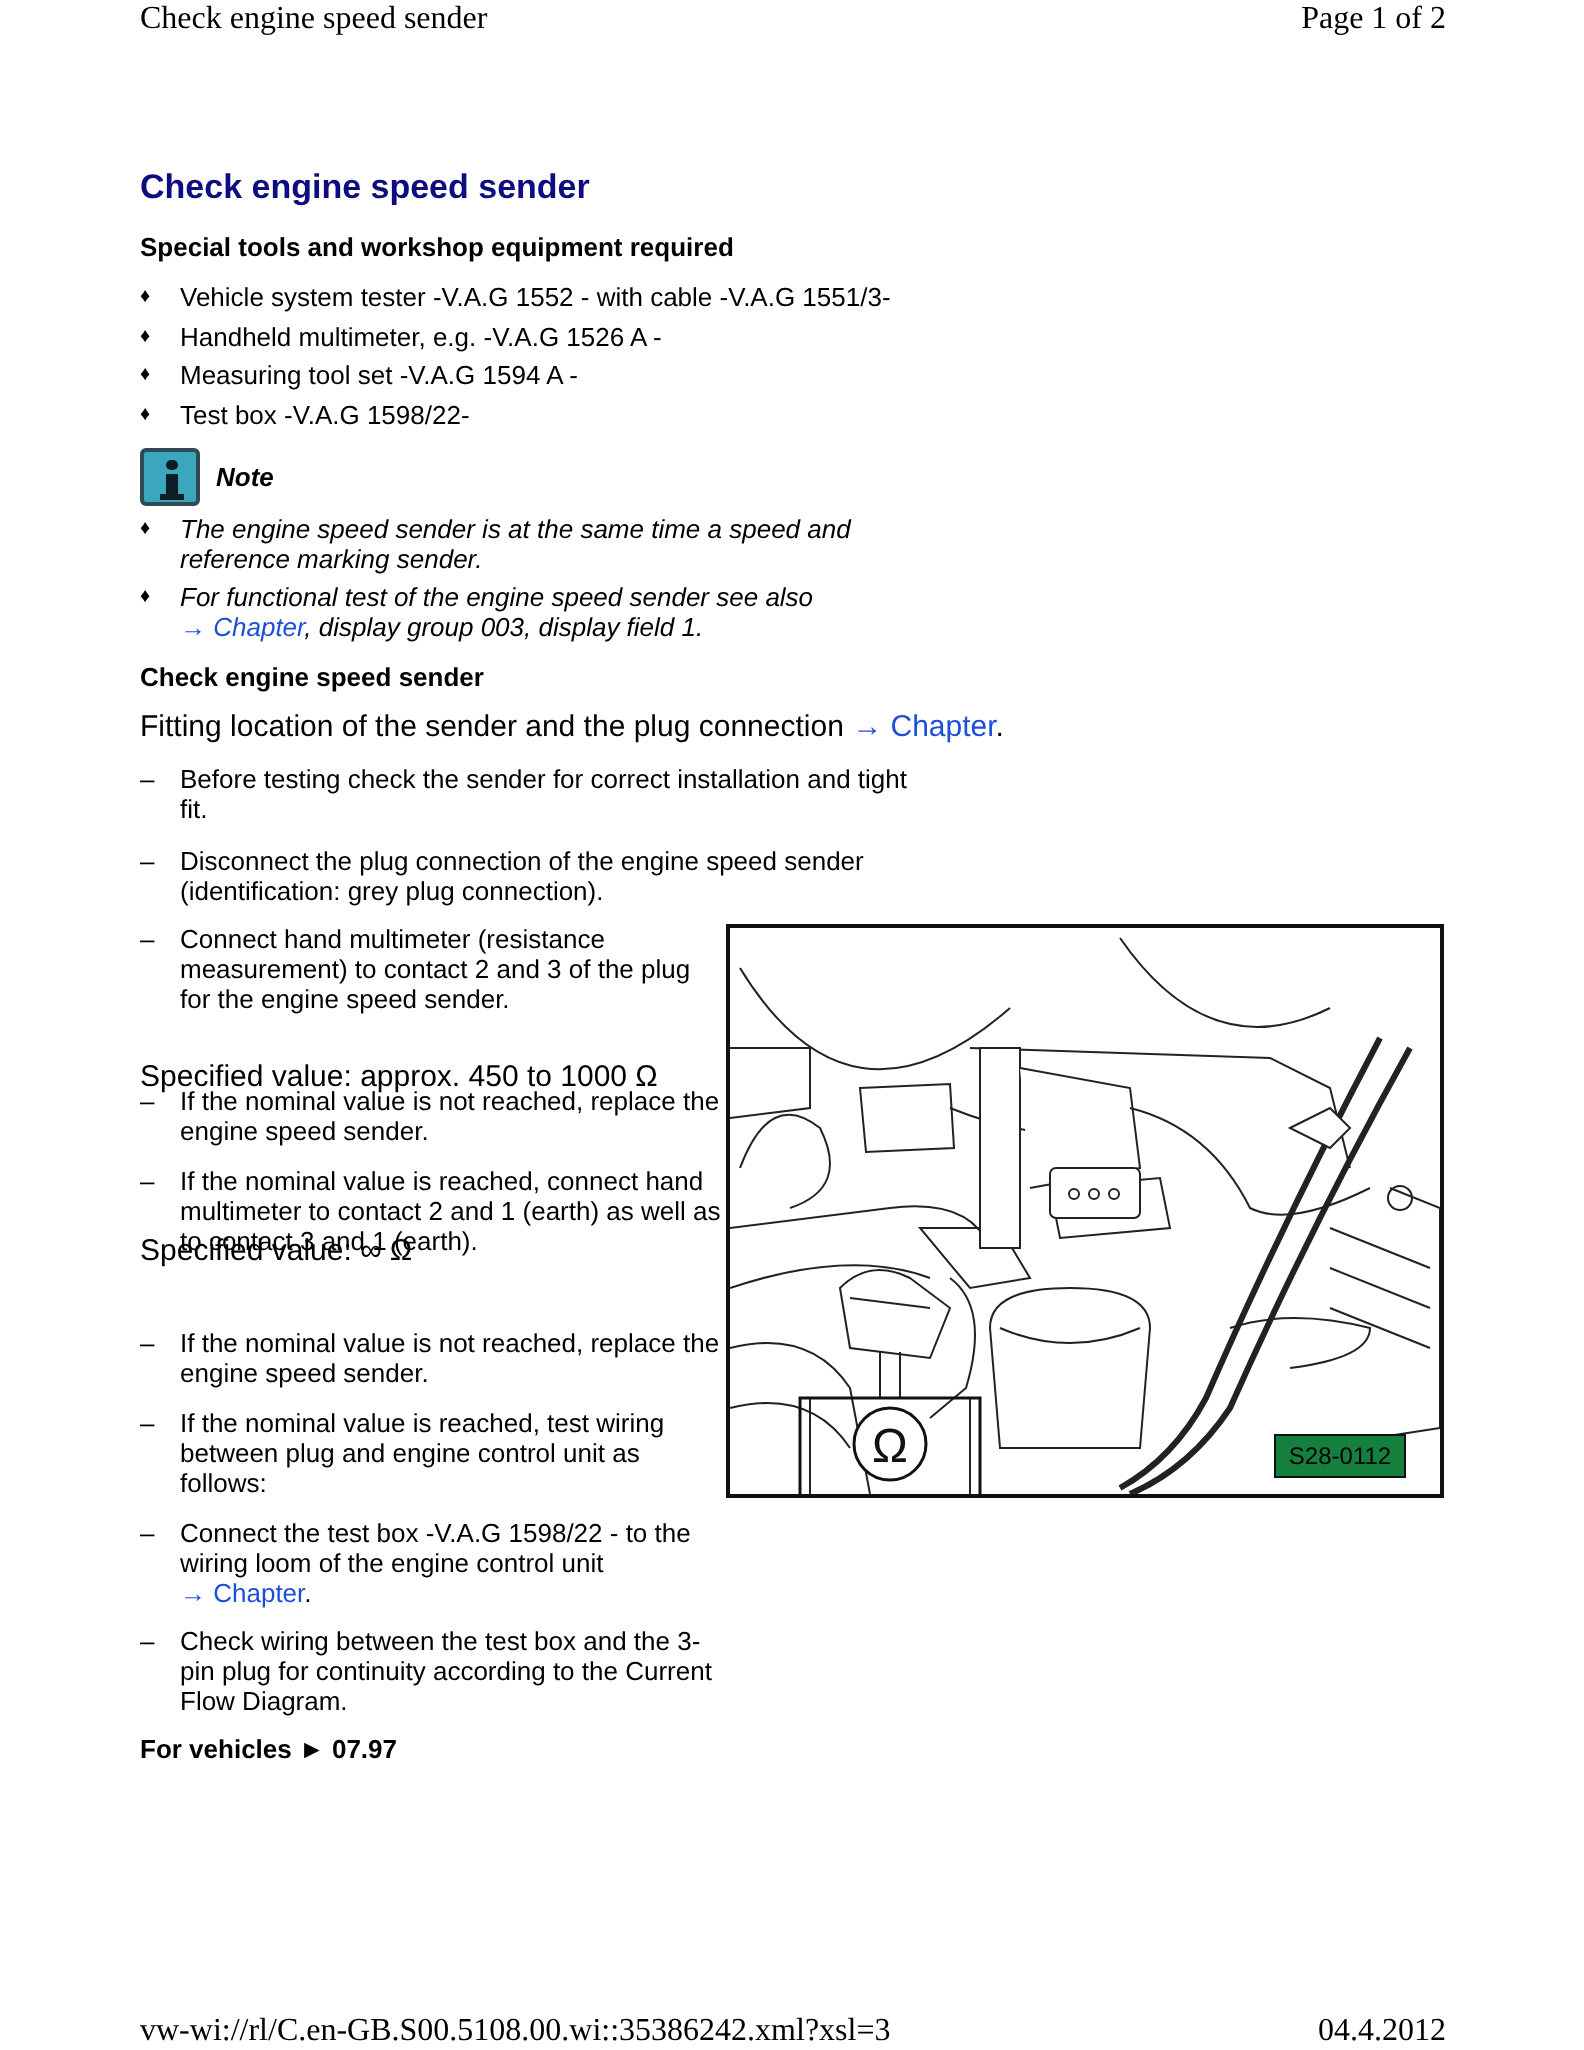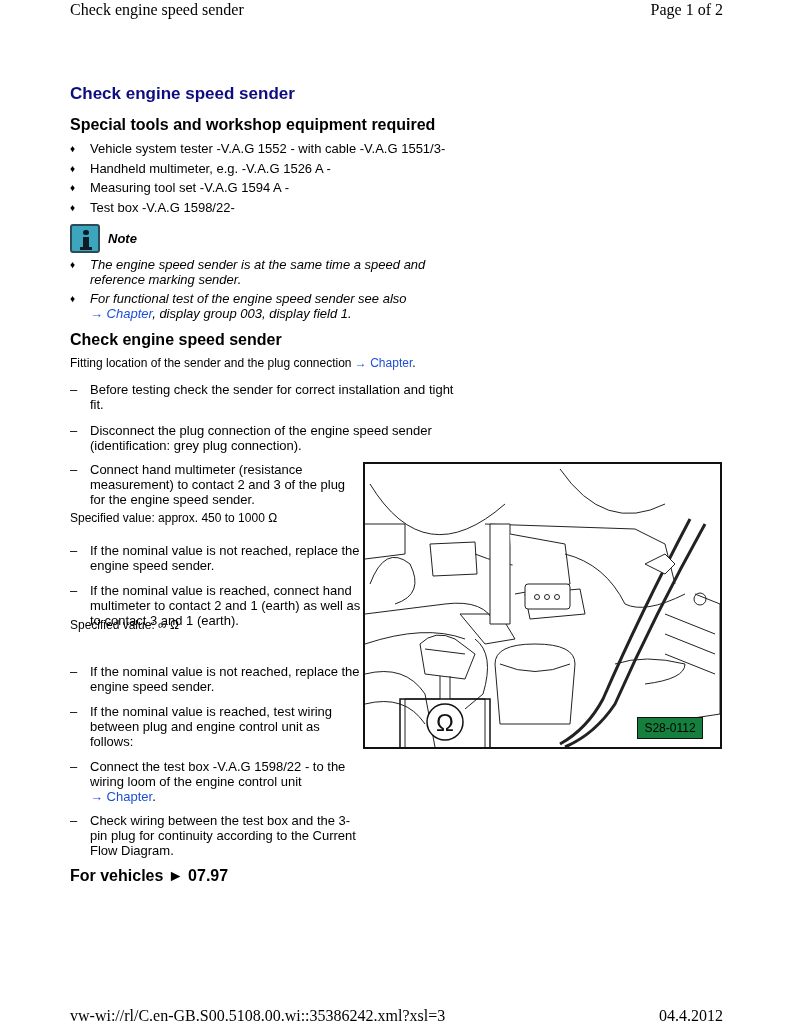--- a/index.html
+++ b/index.html
@@ -4,22 +4,22 @@
 <style>
   html, body { margin: 0; padding: 0; background: #ffffff; }
   body { width: 792px; height: 1025px; position: relative; overflow: hidden; font-family: "Liberation Sans", sans-serif; color: #000; }
   .hdr { position: absolute; top: 0; font-family: "Liberation Serif", serif; font-size: 16px; line-height: 20px; }
   .hdr-left { left: 70px; }
   .hdr-right { right: 69px; margin-left: 18px; }
   .ftr { position: absolute; top: 1006px; font-family: "Liberation Serif", serif; font-size: 16px; line-height: 20px; }
   .ftr-left { left: 70px; }
   .ftr-right { right: 69px; }
   .title { position: absolute; left: 70px; top: 84px; font-size: 17px; font-weight: bold; color: #0d0d80; }
-  .sub { position: absolute; left: 70px; font-size: 16px; font-weight: bold; }
-  .p { position: absolute; left: 70px; font-size: 12px; line-height: 15px; }
+  .sub { position: absolute; left: 70px; font-size: 13px; font-weight: bold; }
+  .p { position: absolute; left: 70px; font-size: 15px; line-height: 15px; }
   .item { position: absolute; left: 70px; font-size: 13px; line-height: 15px; }
   .item .mark { position: absolute; left: 0; top: 0; width: 14px; }
   .item .bullet { font-size: 10px; }
   .item .txt { position: absolute; left: 20px; top: 0; }
   .it { font-style: italic; }
   .red { color: #1d4ed8; }
   .note { position: absolute; left: 70px; top: 224px; }
   .note-icon { position: absolute; left: 0; top: 0; width: 30px; height: 29px; background: #3ba6bd; border: 2px solid #2f4a57; border-radius: 3px; box-sizing: border-box; }
   .note-icon .i-dot { position: absolute; left: 11px; top: 4px; width: 6px; height: 5px; background: #0c1d28; border-radius: 3px; }
   .note-icon .i-body { position: absolute; left: 11px; top: 11px; width: 6px; height: 12px; background: #0c1d28; }
@@ -91,21 +91,21 @@
 </div>
 <div class="item" style="top:423px">
   <span class="mark">–</span>
   <span class="txt" style="white-space:nowrap"><span>Disconnect the plug connection of the engine speed sender</span><br><span>(identification: grey plug connection).</span></span>
 </div>
 <div class="item" style="top:462px">
   <span class="mark">–</span>
   <span class="txt" style="white-space:nowrap"><span>Connect hand multimeter (resistance</span><br><span>measurement) to contact 2 and 3 of the plug</span><br><span>for the engine speed sender.</span></span>
 </div>
 
-<div class="p" style="top:511px; white-space:nowrap">Specified value: approx. 450 to 1000 Ω</div>
+<div class="p" style="top:531px; white-space:nowrap">Specified value: approx. 450 to 1000 Ω</div>
 
 <div class="item" style="top:543px">
   <span class="mark">–</span>
   <span class="txt" style="white-space:nowrap"><span>If the nominal value is not reached, replace the</span><br><span>engine speed sender.</span></span>
 </div>
 <div class="item" style="top:583px">
   <span class="mark">–</span>
   <span class="txt" style="white-space:nowrap"><span>If the nominal value is reached, connect hand</span><br><span>multimeter to contact 2 and 1 (earth) as well as</span><br><span>to contact 3 and 1 (earth).</span></span>
 </div>
 

